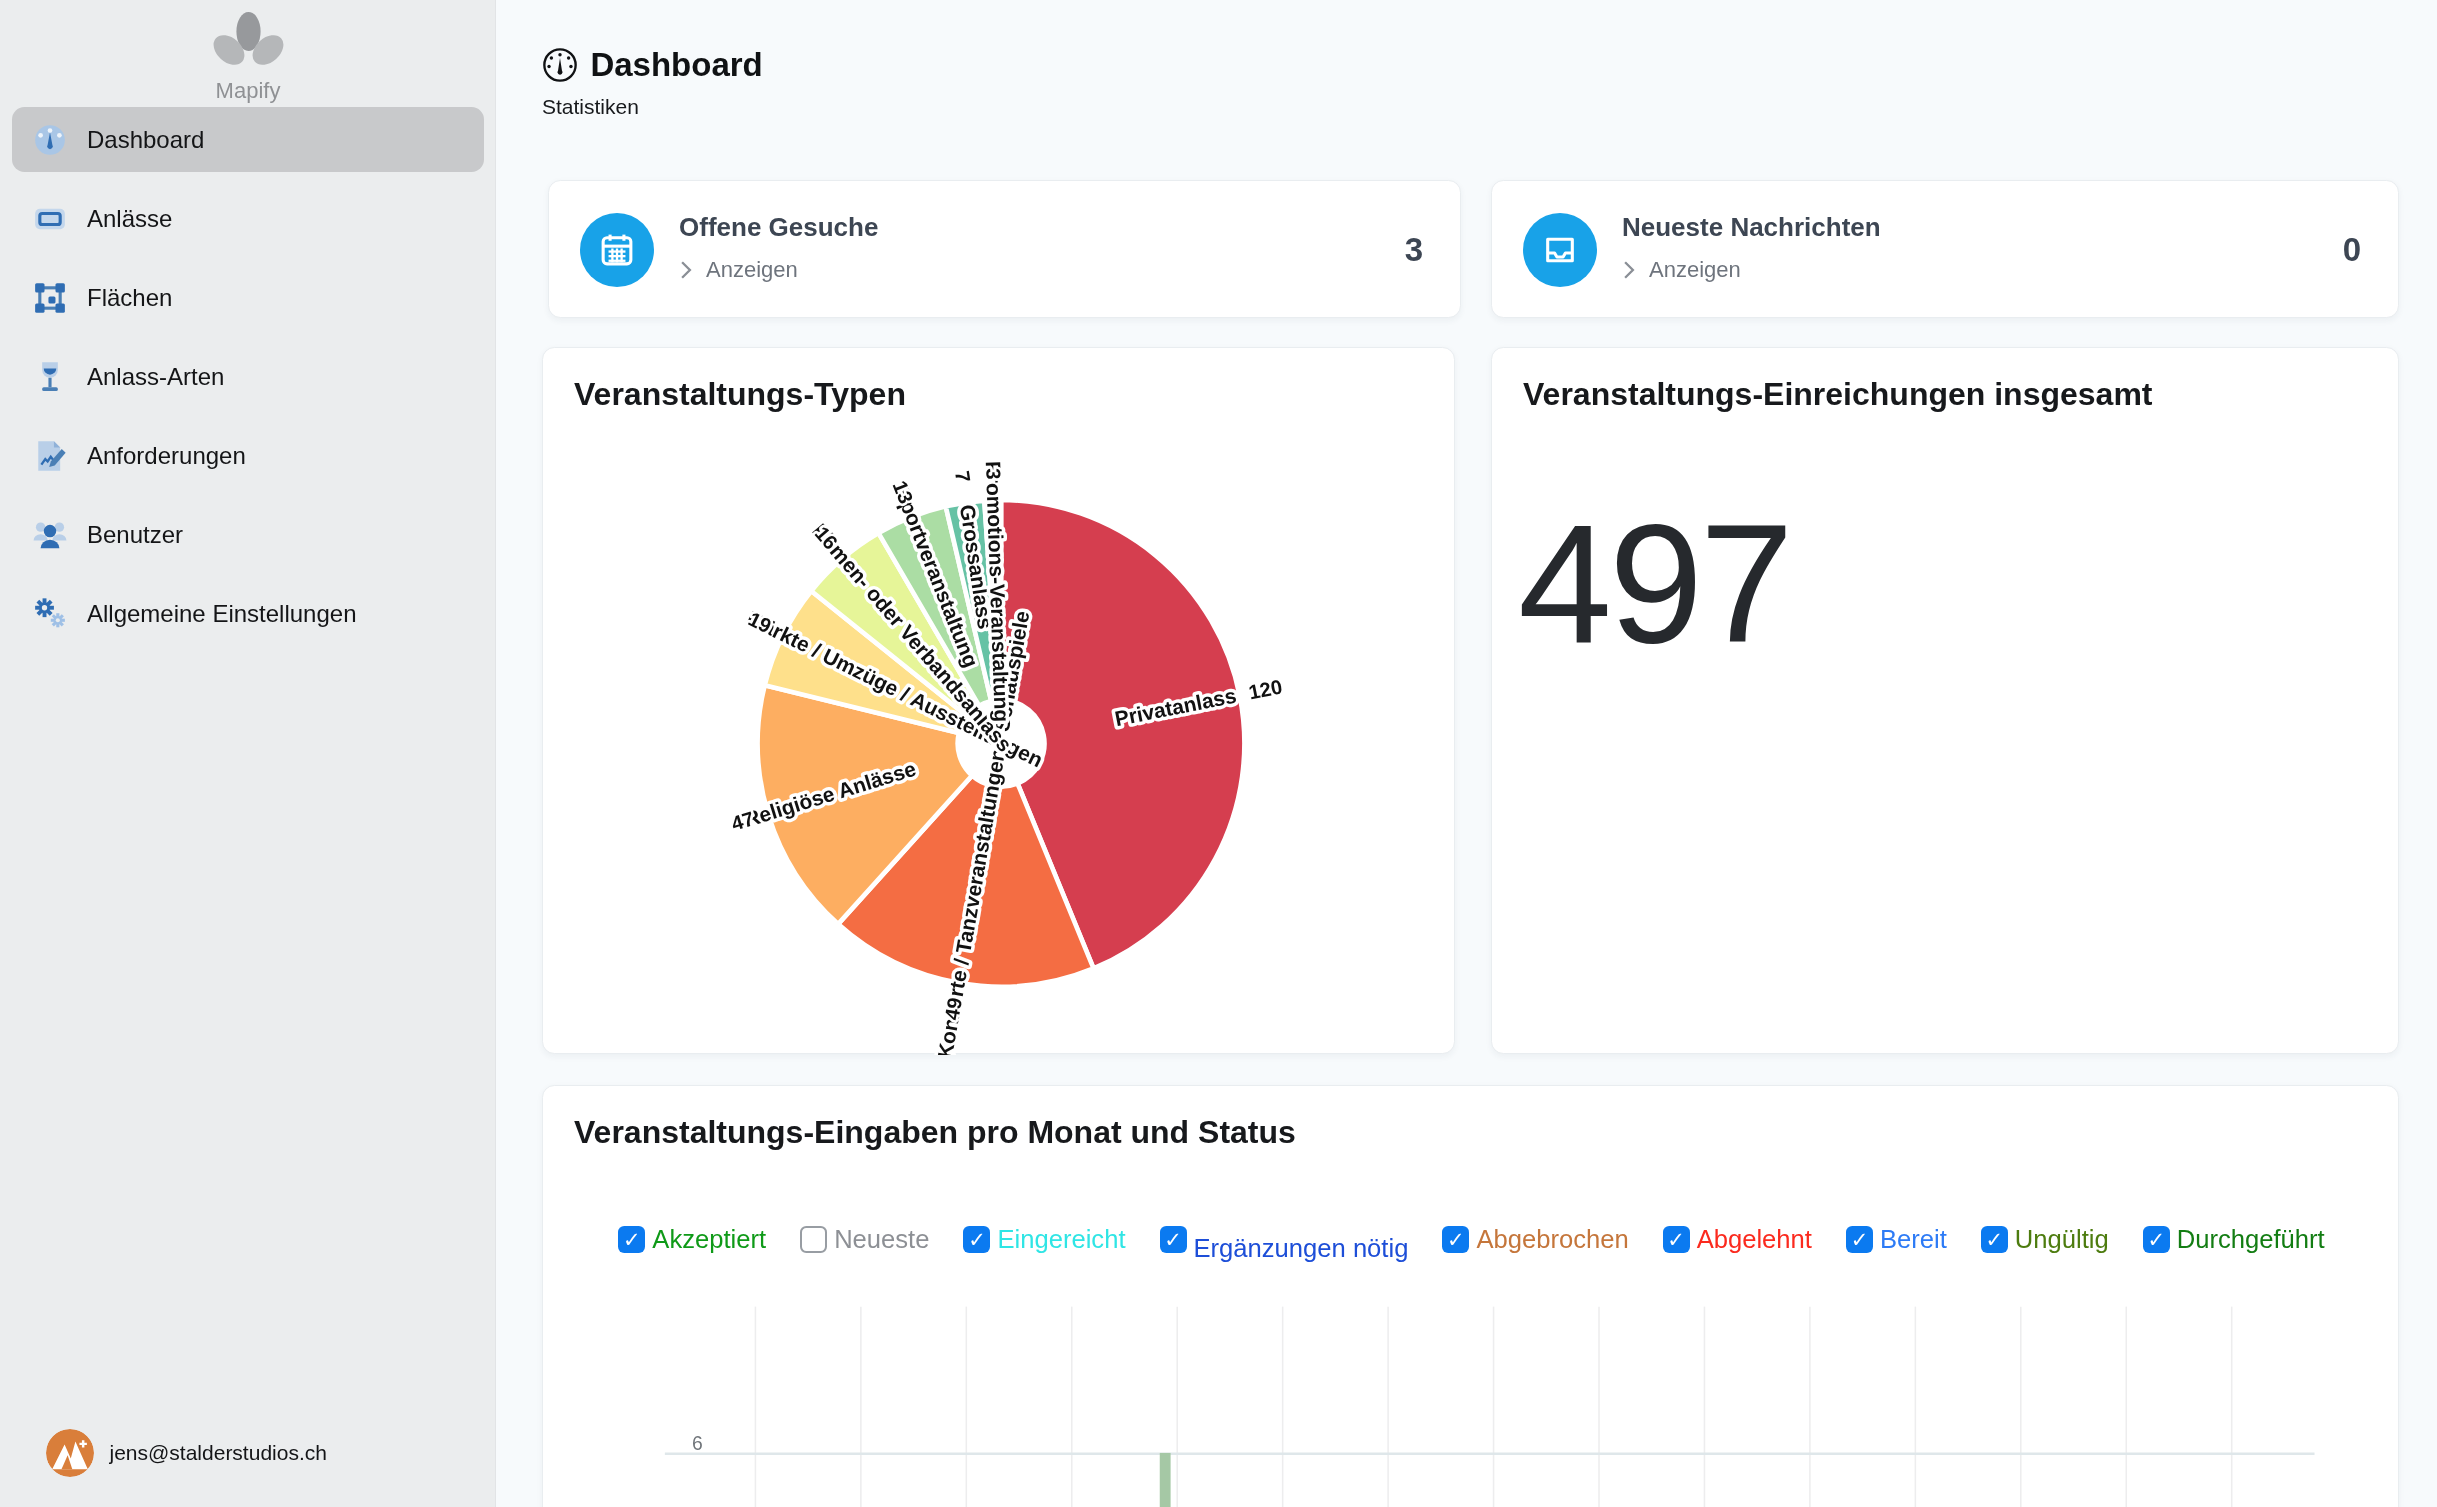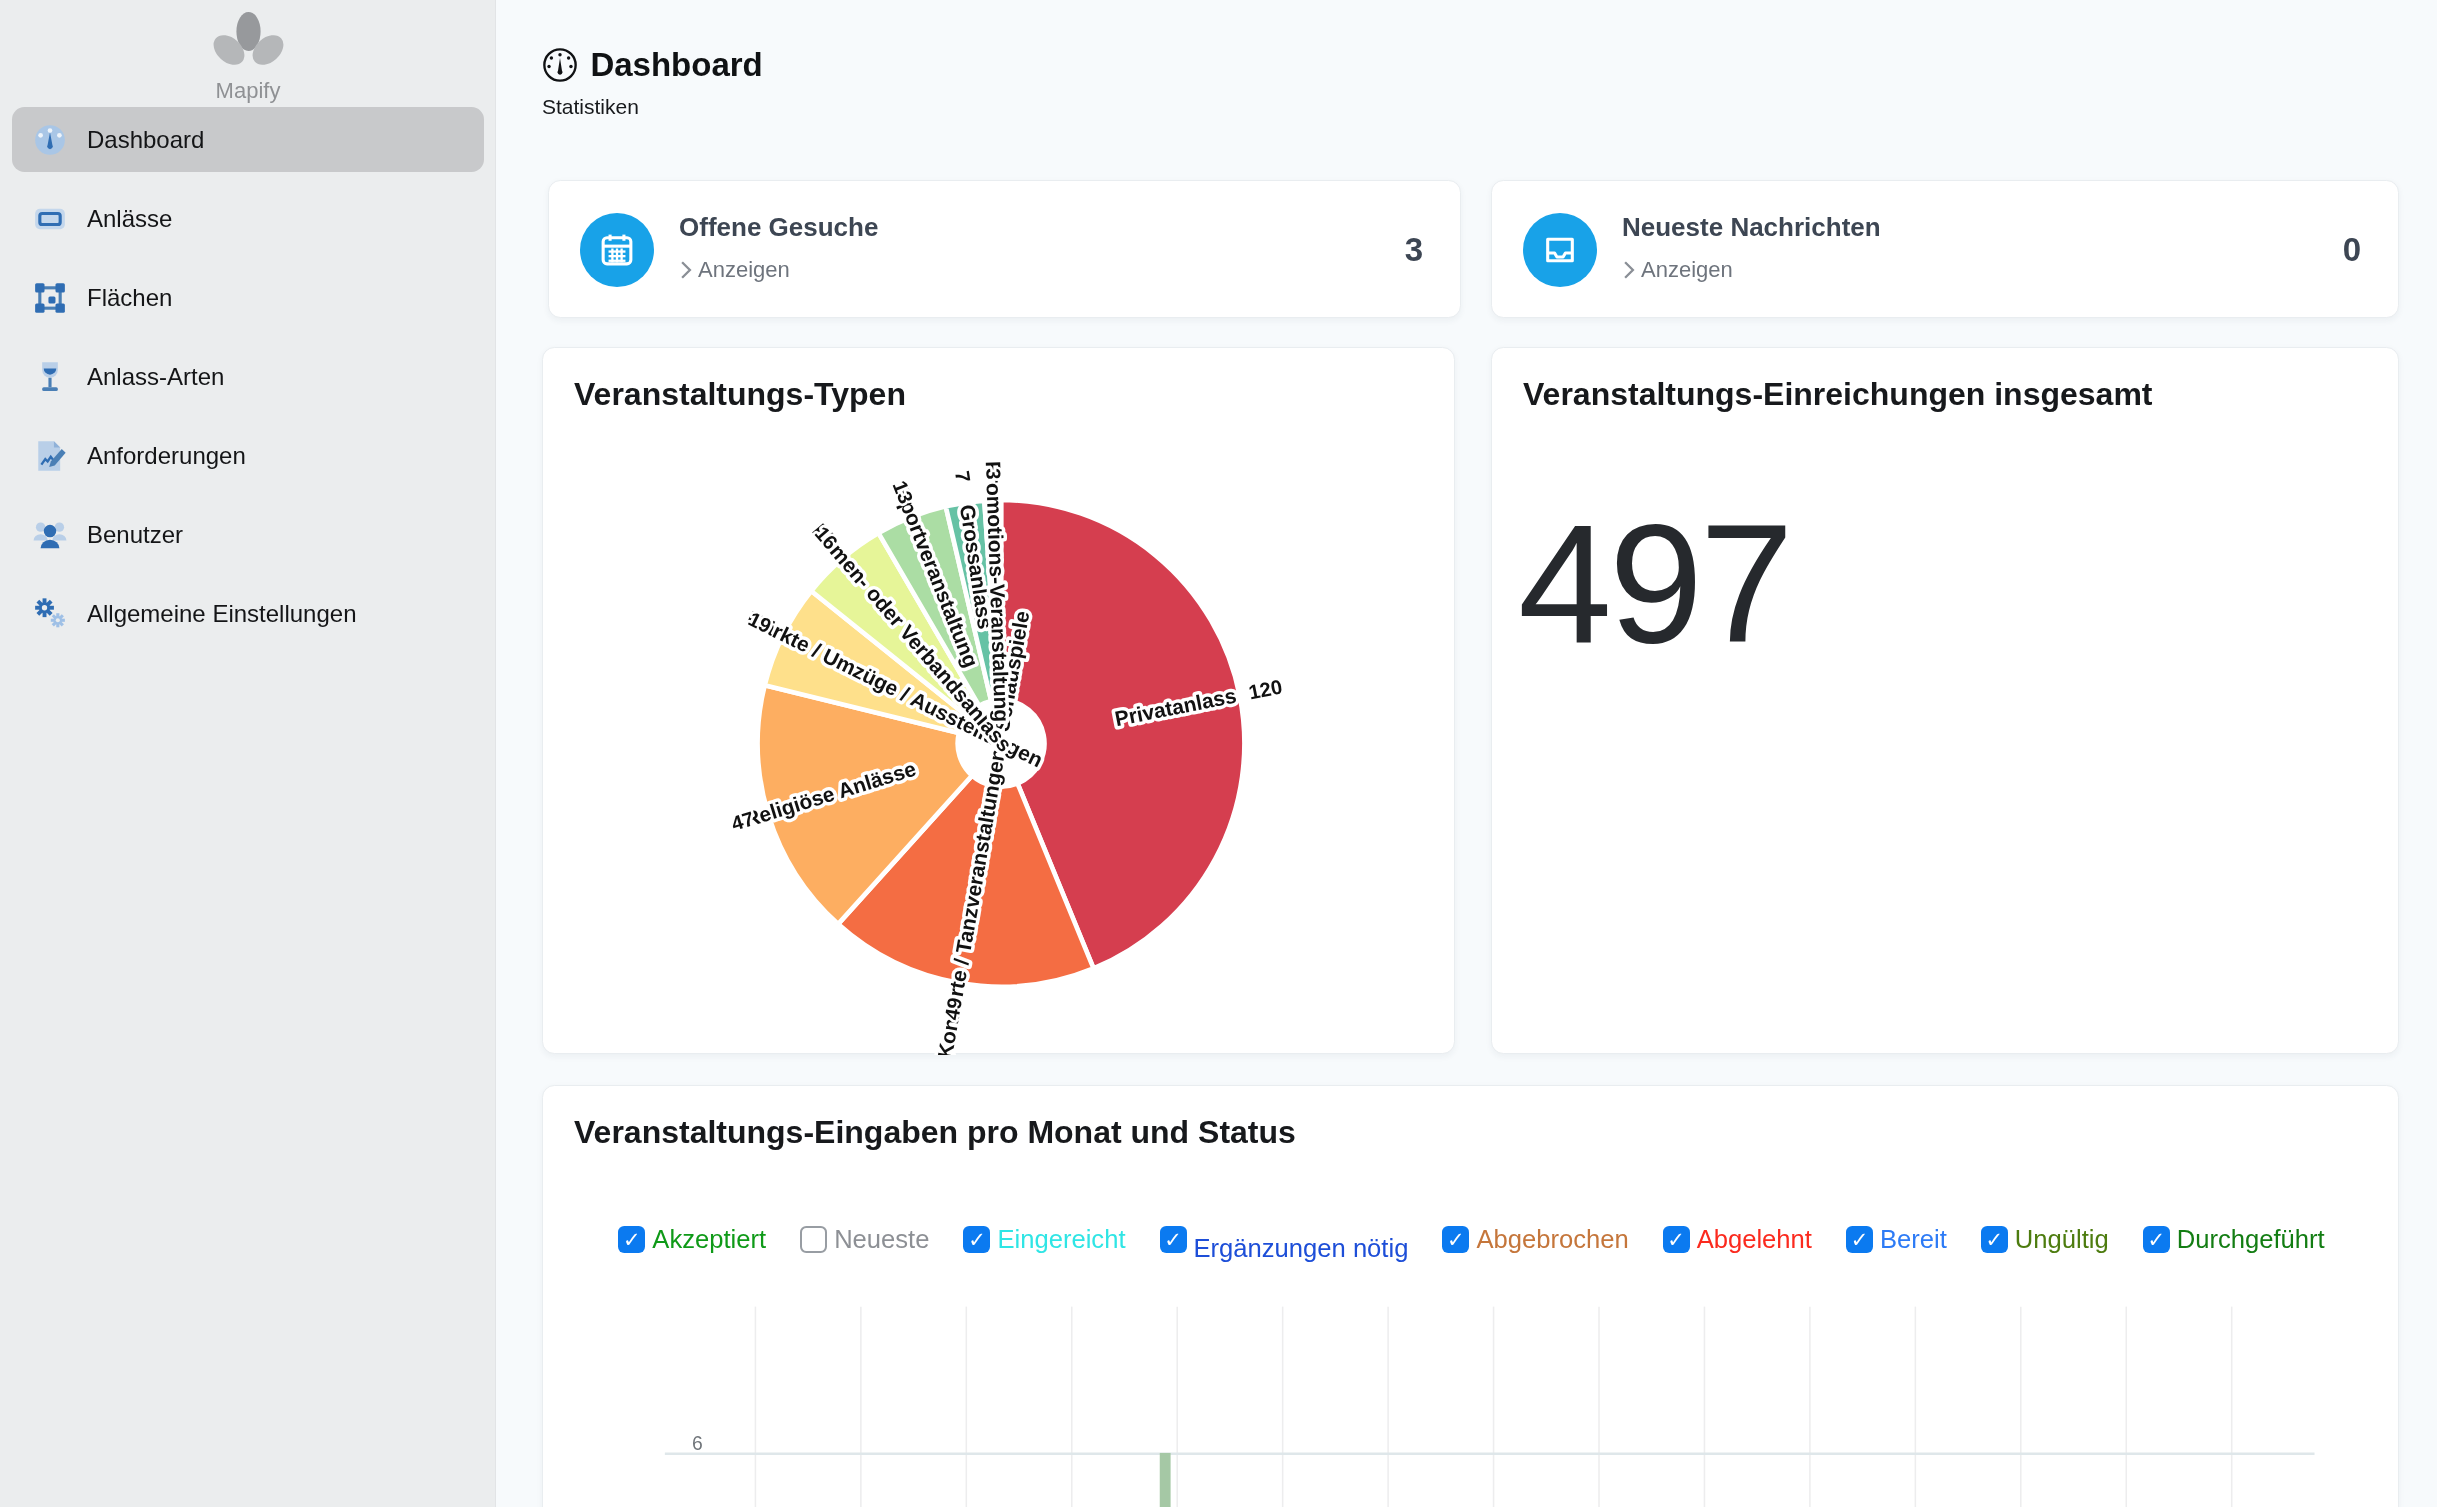--- a/index.html
+++ b/index.html
@@ -35,21 +35,21 @@
           box-shadow:0 2.3px 6.2px rgba(30,50,70,.05); }
   #card-open    { left:52px;   top:180px; width:913px; height:138px; }
   #card-news    { left:995px; top:180px; width:908px; height:138px; }
   #card-pie     { left:46px;   top:347px; width:913px; height:707px; }
   #card-total   { left:995px; top:347px; width:908px; height:707px; }
   #card-monthly { left:46px;   top:1085px; width:1857px; height:449px; }
 
   .sum-icon { position:absolute; left:31px; top:32px; width:74px; height:74px; border-radius:50%;
               background:#18a2e8; display:flex; align-items:center; justify-content:center; }
   .sum-title { position:absolute; left:130px; top:31px; font-size:26px; font-weight:700; color:#3d4653; }
-  .sum-link { position:absolute; left:130px; top:76px; display:flex; align-items:center; gap:5px;
+  .sum-link { position:absolute; left:130px; top:76px; display:flex; align-items:center; gap:13px;
               font-size:22px; color:#6e747d; cursor:pointer; }
   .sum-count { position:absolute; right:37px; top:0; height:138px; display:flex; align-items:center;
                font-size:33px; font-weight:700; color:#3d4653; }
 
   .card-title { position:absolute; left:31px; top:28px; font-size:32px; font-weight:600; color:#17191c; }
 
   #total-value { position:absolute; left:26px; top:138px; font-size:169px; font-weight:400;
                  letter-spacing:-3.1px; color:#26292d; }
 
   #pie-svg { position:absolute; left:0; top:0; }
@@ -157,20 +157,31 @@
                 <line x1="24" y1="31" x2="42" y2="31"></line>
                 <line x1="26.6" y1="24.6" x2="39.4" y2="37.4"></line>
                 <line x1="39.4" y1="24.6" x2="26.6" y2="37.4"></line>
               </g>
               <circle cx="33" cy="31" r="2.6" fill="#ebedee"></circle>
             </g>
           </svg>
           <span class="nlabel">Allgemeine Einstellungen</span>
         </div>
       </nav>
+    <div id="user-row">
+      <span id="user-avatar">
+        <svg width="48" height="48" viewBox="0 0 62 62">
+          <circle cx="31" cy="31" r="31" fill="#d97e3a"></circle>
+          <path d="M8 52 L24 20 L32 38 L38 16 L54 52 Z" fill="#ffffff"></path>
+          <path d="M20 52 L28 34 L34 52 Z" fill="#d97e3a"></path>
+          <path d="M42 16 h4 v-4 h4 v4 h4 v4 h-4 v4 h-4 v-4 h-4 Z" fill="#fff" transform="scale(0.8) translate(12,6)"></path>
+        </svg>
+      </span>
+      <span id="user-email">jens@stalderstudios.ch</span>
+    </div>
   </aside>
 
   <div id="main">
 
     <div id="page-header">
       <div id="page-title-row">
         <svg width="36" height="36" viewBox="0 0 46 46">
           <circle cx="23" cy="23" r="20" fill="none" stroke="#101214" stroke-width="3"></circle>
           <circle cx="23" cy="10" r="2.2" fill="#101214"></circle>
             <circle cx="12" cy="14" r="2.2" fill="#101214"></circle>

